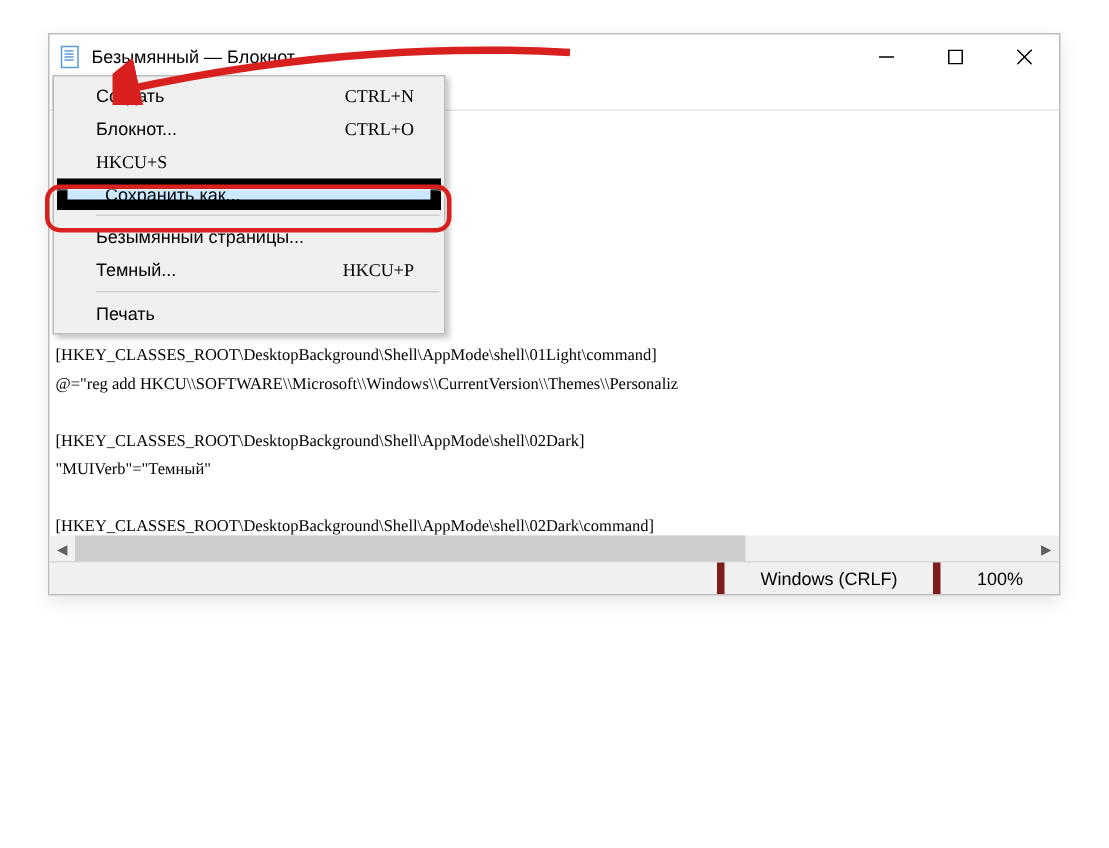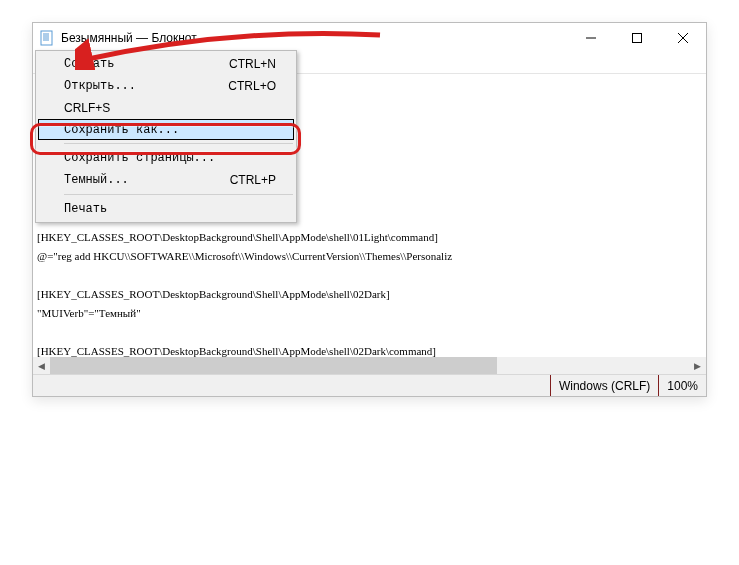--- a/index.html
+++ b/index.html
@@ -94,22 +94,22 @@
   .statusbar {
     height: 22px;
     border-top: 1px solid #d8d8d8;
     background: #f0f0f0;
     display: flex;
     align-items: center;
     font-size: 12px;
     flex-shrink: 0;
   }
   .statusbar .cell {
-    padding: 0 8px;
-    border-left: 1px solid #7f1d1d;
+    padding: 0 24px;
+    border-left: 5px solid #7f1d1d;
     height: 100%;
     display: flex; align-items: center;
   }
   .statusbar .spacer { flex: 1; }
   
   .dropdown {
     position: absolute;
     top: 50px; left: 35px;
     width: 262px;
     background: #f0f0f0;
@@ -117,23 +117,23 @@
     box-shadow: 2px 2px 4px rgba(0,0,0,0.25);
     padding: 2px;
   }
   .dropdown .ditem {
     display: flex;
     align-items: center;
     height: 22px;
     padding: 0 18px 0 26px;
     font-size: 12px;
   }
-  .dropdown .ditem .lbl { flex: 1; font-family: Liberation Mono, monospace; }
-  .dropdown .ditem .sc { color: #000; }
-  .dropdown .ditem.hl { background: #cce8ff; border: 1px solid #000000; padding: 0 17px 0 25px; height: 21px; }
+  .dropdown .ditem .lbl { flex: 1; }
+  .dropdown .ditem .sc { color: #000; font-family: Liberation Serif, serif; }
+  .dropdown .ditem.hl { background: #cce8ff; border: 7px solid #000000; padding: 0 17px 0 25px; height: 21px; }
   .dropdown .sep { height: 1px; background: #d0d0d0; margin: 3px 1px 3px 26px; }
   
   .redring {
     position: absolute;
     top: 123px; left: 30px;
     width: 271px; height: 32px;
     border: 3px solid #d8201f;
     border-radius: 10px;
     box-shadow: 0 0 0 1px rgba(255,255,255,0.4) inset;
     pointer-events: none;
@@ -232,38 +232,38 @@
   </div>
 
 </div>
 
 <div class="dropdown">
   <div class="ditem">
     <span class="lbl">Создать</span>
     <span class="sc">CTRL+N</span>
   </div>
   <div class="ditem">
-    <span class="lbl">Открыть...</span>
+    <span class="lbl">Блокнот...</span>
     <span class="sc">CTRL+O</span>
   </div>
   <div class="ditem">
-    <span class="sc">CRLF+S</span>
+    <span class="sc">HKCU+S</span>
   </div>
   <div class="ditem hl">
     <span class="lbl">Сохранить как...</span>
     <span class="sc"></span>
   </div>
   <div class="sep"></div>
   <div class="ditem">
-    <span class="lbl">Сохранить страницы...</span>
+    <span class="lbl">Безымянный страницы...</span>
     <span class="sc"></span>
   </div>
   <div class="ditem">
     <span class="lbl">Темный...</span>
-    <span class="sc">CTRL+P</span>
+    <span class="sc">HKCU+P</span>
   </div>
   <div class="sep"></div>
   <div class="ditem">
     <span class="lbl">Печать</span>
     <span class="sc"></span>
   </div>
 </div>
 
 <div class="redring"></div>
 

